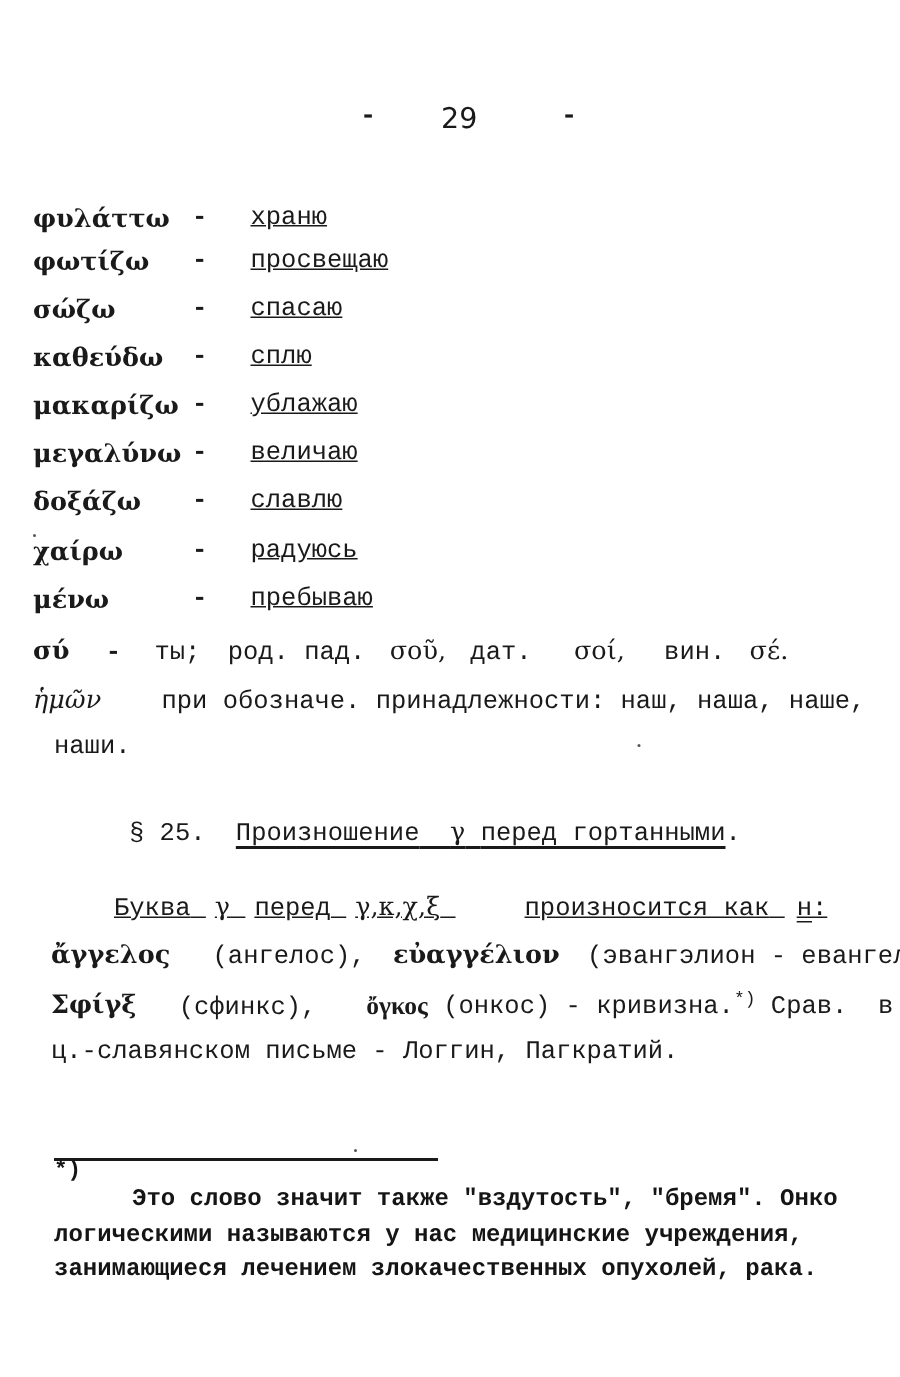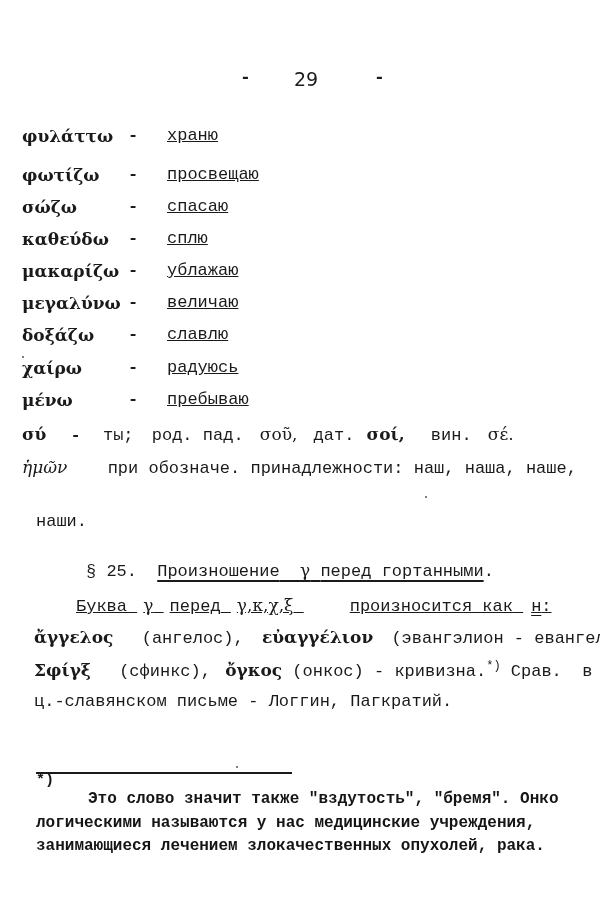--- a/index.html
+++ b/index.html
@@ -24,21 +24,21 @@
     .speck { position: absolute; width: 2px; height: 2px; background: #555; border-radius: 1px; }
   </style>
 </head>
 <body>
 
 <span class="abs dash-mark" style="left:240px;">-</span>
 <span class="abs page-num" style="left:294px;">29</span>
 <span class="abs dash-mark" style="left:374px;">-</span>
 
 <div>
-  <div class="vocab-row" style="top:126px;">
+  <div class="vocab-row" style="top:136px;">
     <span class="g greek">φυλάττω</span>
     <span class="d">-</span>
     <span class="r ru">храню</span>
   </div>
   <div class="vocab-row" style="top:165px;">
     <span class="g greek">φωτίζω</span>
     <span class="d">-</span>
     <span class="r ru">просвещаю</span>
   </div>
   <div class="vocab-row" style="top:197px;">
@@ -78,32 +78,32 @@
   </div>
 </div>
 
 <div class="line" style="left:22px; top:424px;">
   <span class="greek">σύ</span>
   <span style="margin-left:14px; font-weight:bold;">-</span>
   <span style="margin-left:12px;">ты;</span>
   <span style="margin-left:8px;">род. пад.</span>
   <span class="greek" style="margin-left:6px; font-weight:normal;">σοῦ,</span>
   <span style="margin-left:6px;">дат.</span>
-  <span class="greek" style="margin-left:2px; font-weight:bold;">σοί,</span>
+  <span class="greek" style="margin-left:18px; font-weight:normal;">σοί,</span>
   <span style="margin-left:16px;">вин.</span>
   <span class="greek" style="margin-left:6px; font-weight:normal;">σέ.</span>
 </div>
 
 <div class="line" style="left:22px; top:457px;">
   <span class="greek" style="font-weight:normal;font-style:italic;">ἡμῶν</span>
   <span style="margin-left:30px;">при обозначе. принадлежности: наш, наша, наше,</span>
 </div>
-<div class="line" style="left:36px; top:512px;">наши.</div>
+<div class="line" style="left:36px; top:489px;">наши.</div>
 
-<div class="line" style="left:86px; top:560px;">
+<div class="line" style="left:86px; top:545px;">
   <span>§ 25.</span>
   <span class="u" style="margin-left:10px;"><span>Произношение</span>&nbsp;&nbsp;<span class="greek" style="font-weight:normal;">γ</span>&nbsp;<span>перед гортанными</span></span><span>.</span>
 </div>
 
 <div class="line" style="left:76px; top:595px;text-decoration:underline;">
   <span>Буква</span>
   <span class="greek" style="margin-left:6px; font-weight:normal;">γ</span>
   <span style="margin-left:6px;">перед</span>
   <span class="greek" style="margin-left:6px; font-weight:normal;">γ,κ,χ,ξ</span>
   <span style="margin-left:46px;">произносится как</span>
@@ -113,21 +113,21 @@
 <div class="line" style="left:34px; top:627px;">
   <span class="greek">ἄγγελος</span>
   <span style="margin-left:18px;">(ангелос),</span>
   <span class="greek" style="margin-left:8px;">εὐαγγέλιον</span>
   <span style="margin-left:8px;">(эвангэлион - евангели</span>
 </div>
 
 <div class="line" style="left:34px; top:659px;">
   <span class="greek">Σφίγξ</span>
   <span style="margin-left:18px;">(сфинкс),</span>
-  <span class="greek" style="margin-left:4px;">ὄγκος</span>
+  <span class="greek" style="margin-left:23px;font-family:Liberation Serif, serif;">ὄγκος</span>
   <span>(онкос) - кривизна.</span><span class="sup">*)</span>
   <span style="white-space:pre;">Срав.  в</span>
 </div>
 
 <div class="line" style="left:34px; top:692px;">ц.-славянском письме - Логгин, Пагкратий.</div>
 
 <div class="fn-rule"></div>
 <div class="fn" style="left:36px; top:772px; font-size:15px;">*)</div>
 <div class="fn" style="left:88px; top:790px;">Это слово значит также "вздутость", "бремя". Онко</div>
 <div class="fn" style="left:36px; top:814px;">логическими называются у нас медицинские учреждения,</div>

